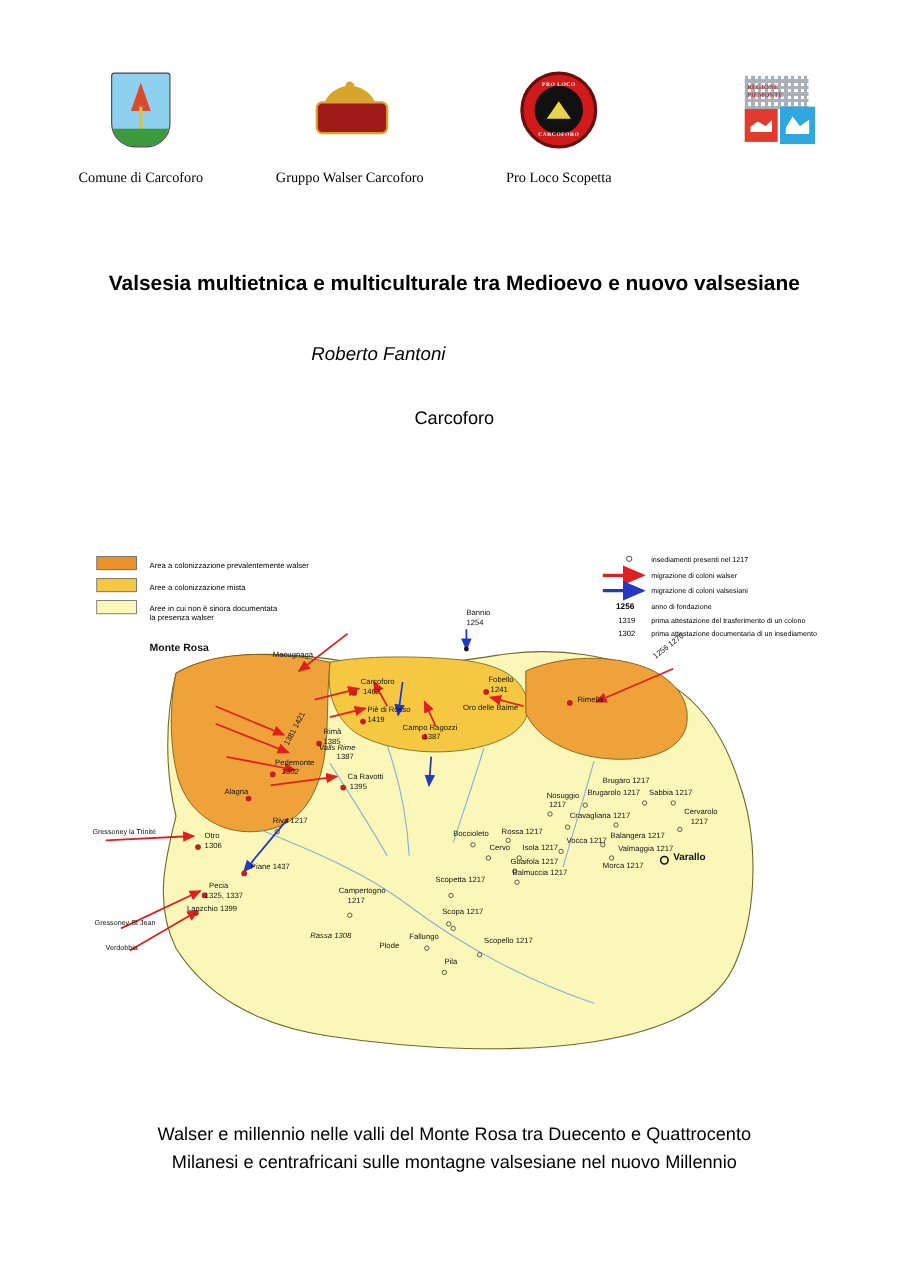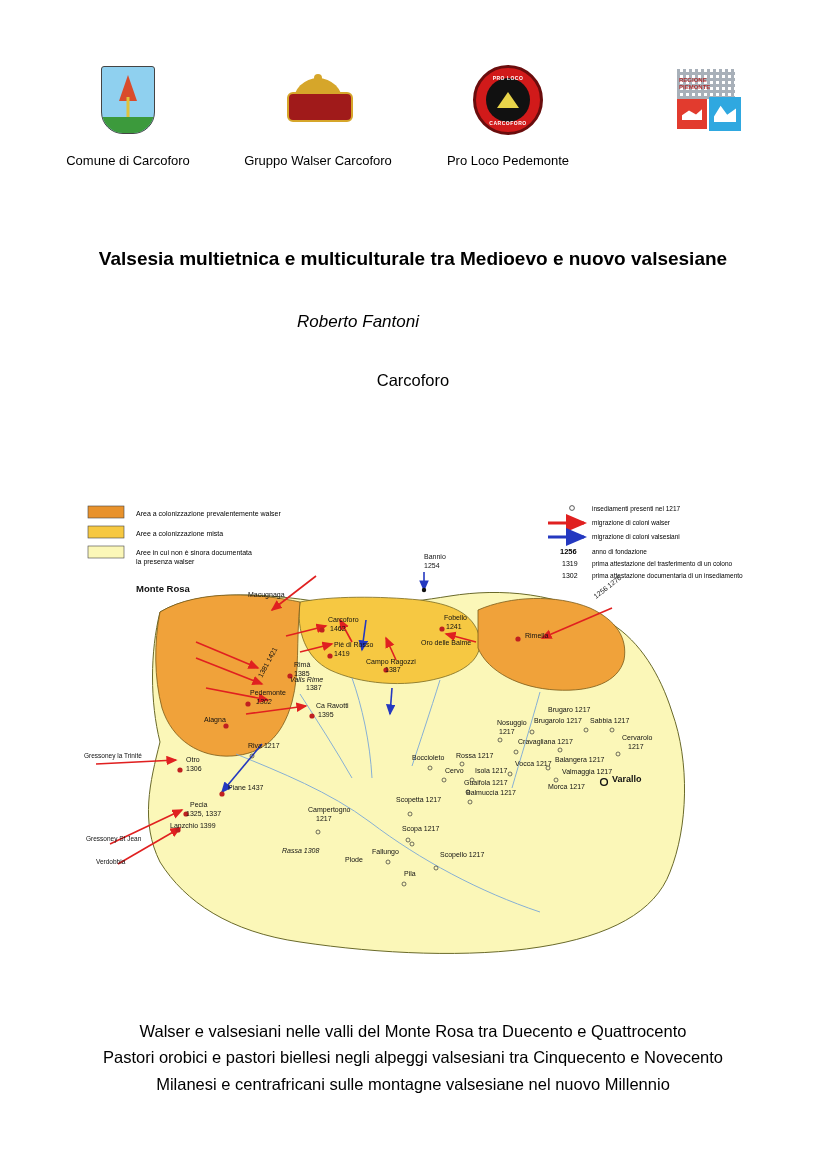--- a/index.html
+++ b/index.html
@@ -8,21 +8,21 @@
     font-family:"Liberation Sans", sans-serif;
     color:#000;position:relative;overflow:hidden;
   }
   .page{position:relative;width:826px;height:1169px;}
 
   
   .logos{
     position:absolute;left:0;top:60px;width:826px;
     display:flex;justify-content:center;gap:0;
   }
-  .logo-cell{width:190px;display:flex;flex-direction:column;align-items:center;}
+  .logo-cell{width:190px;display:flex;flex-direction:column;align-items:center;font-family:Liberation Serif, serif;}
   .logo-box{height:80px;display:flex;align-items:center;justify-content:center;}
   .logo-caption{
     font-size:13px;text-align:center;line-height:1.35;margin-top:12px;color:#000;
   }
 
   
   .crest{width:52px;height:66px;background:#8fd0ef;border:1px solid #444;
     border-radius:3px 3px 22px 22px;position:relative;overflow:hidden;}
   .crest .grass{position:absolute;left:0;bottom:0;width:100%;height:16px;background:#3c9a3c;}
   .crest .bird{position:absolute;left:50%;top:8px;transform:translateX(-50%);
@@ -65,21 +65,21 @@
   .ente .sq2:after{content:"";position:absolute;left:5px;top:7px;width:22px;height:18px;
     background:#fff;clip-path:polygon(0 70%,30% 10%,60% 60%,100% 25%,100% 100%,0 100%);}
 
   
   .title-main{
     position:absolute;left:0;top:248px;width:826px;text-align:center;
     font-size:19px;font-weight:bold;
   }
   .author{
     position:absolute;left:0;top:312px;width:688px;text-align:center;
-    font-size:17px;font-style:italic;margin-left:14px;
+    font-size:17px;font-style:italic;
   }
   .venue{
     position:absolute;left:0;top:368px;width:826px;text-align:center;
     font-size:16.5px;line-height:1.55;
   }
 
   
   .map-wrap{position:absolute;left:0;top:492px;width:742px;height:490px;}
   .map-svg{display:block;}
 
@@ -120,21 +120,21 @@
 
     <div class="logo-cell">
       <div class="logo-box">
         <div class="proloco">
           <div class="inner"></div>
           <div class="tri"></div>
           <div class="lbl t">PRO LOCO</div>
           <div class="lbl b">CARCOFORO</div>
         </div>
       </div>
-      <div class="logo-caption">Pro Loco Pedemonte</div>
+      <div class="logo-caption">Pro Loco Scopetta</div>
     </div>
 
     <div class="logo-cell">
       <div class="logo-box">
         <div class="ente">
           <div class="grid"></div>
           <div class="regtxt">REGIONE<br>PIEMONTE</div>
           <div class="sq1"></div>
           <div class="sq2"></div>
         </div>
@@ -342,18 +342,17 @@
           <text x="548" y="220" font-size="7" font-family="Liberation Sans, sans-serif" fill="#111">Brugaro 1217</text>
           <text x="590" y="231" font-size="7" font-family="Liberation Sans, sans-serif" fill="#111">Sabbia 1217</text>
           <text x="622" y="248" font-size="7" font-family="Liberation Sans, sans-serif" fill="#111">Cervarolo</text>
           <text x="628" y="257" font-size="7" font-family="Liberation Sans, sans-serif" fill="#111">1217</text>
           <text x="612" y="290" font-size="9" font-family="Liberation Sans, sans-serif" fill="#111" font-weight="bold">Varallo</text>
         </g>
     </svg>
   </div>
 
   <div class="footer">
-    <div>Walser e valsesiani nelle valli del Monte Rosa tra Duecento e Quattrocento</div>
-    <div>Pastori orobici e pastori biellesi negli alpeggi valsesiani tra Cinquecento e Novecento</div>
+    <div>Walser e millennio nelle valli del Monte Rosa tra Duecento e Quattrocento</div>
     <div>Milanesi e centrafricani sulle montagne valsesiane nel nuovo Millennio</div>
   </div>
 
 </div>
 
 </body></html>

